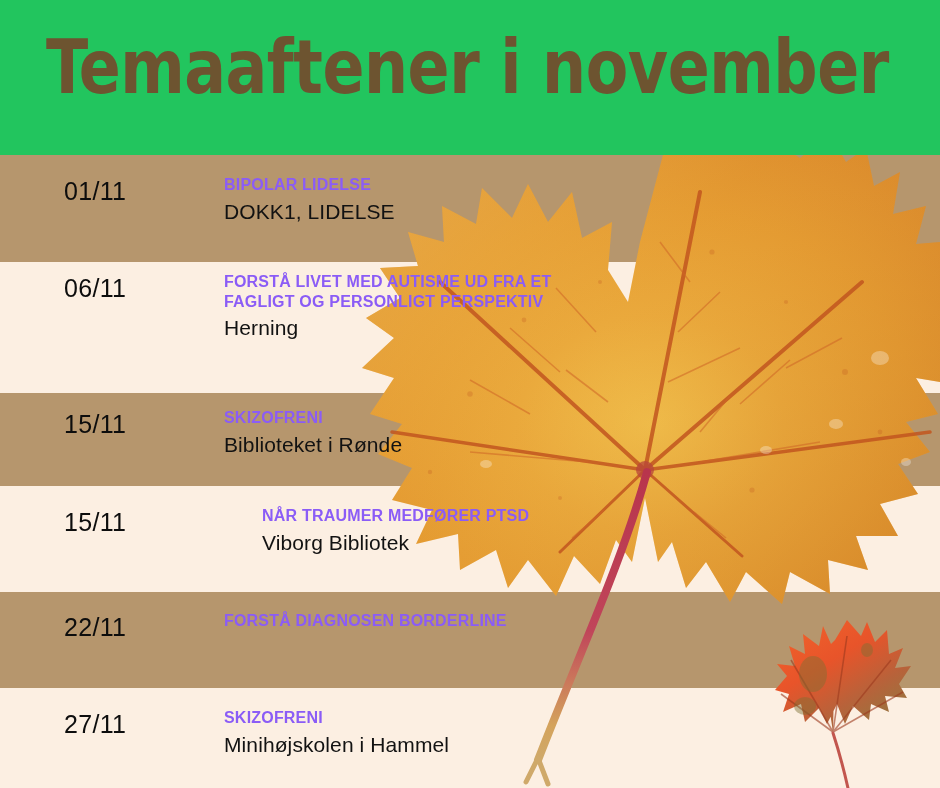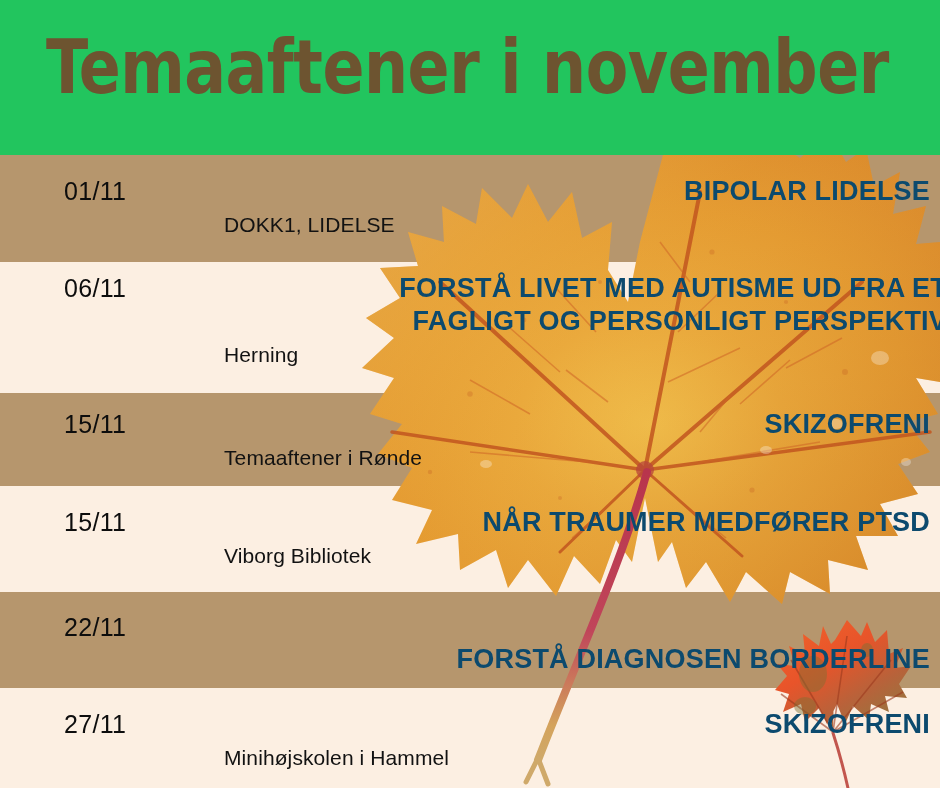--- a/index.html
+++ b/index.html
@@ -73,28 +73,27 @@
     color:#0d0d0d;
     letter-spacing:0.3px;
     white-space:nowrap;
   }
   .row-body{
     position:absolute;
     left:224px;
     right:10px;
   }
   .row-title{
-    font-size:27px;
+    font-size:16px;
     font-weight:700;
-    color:#0c4a6e;
+    color:#8b5cf6;
     letter-spacing:0.2px;
     line-height:1.22;
     white-space:pre-line;
     margin:0;
-    text-align:right;
   }
   .row-venue{
     font-size:21px;
     font-weight:400;
     color:#121212;
     letter-spacing:0.1px;
     line-height:1.2;
     margin:4px 0 0 0;
   }
 </style>
@@ -281,35 +280,35 @@
         <div class="row-title">FORSTÅ LIVET MED AUTISME UD FRA ET
 FAGLIGT OG PERSONLIGT PERSPEKTIV</div>
         <div class="row-venue">Herning</div>
       </div>
     </div>
 
     <div class="row" style="top:238px;height:93px;">
       <div class="row-date" style="top:17px;">15/11</div>
       <div class="row-body" style="top:15px;">
         <div class="row-title">SKIZOFRENI</div>
-        <div class="row-venue">Temaaftener i Rønde</div>
+        <div class="row-venue">Biblioteket i Rønde</div>
       </div>
     </div>
 
     <div class="row" style="top:331px;height:106px;">
       <div class="row-date" style="top:22px;">15/11</div>
-      <div class="row-body" style="top:20px;">
+      <div class="row-body" style="top:20px;margin-left:38px;">
         <div class="row-title">NÅR TRAUMER MEDFØRER PTSD</div>
         <div class="row-venue">Viborg Bibliotek</div>
       </div>
     </div>
 
     <div class="row" style="top:437px;height:96px;">
       <div class="row-date" style="top:21px;">22/11</div>
-      <div class="row-body" style="top:19px;margin-top:32px;">
+      <div class="row-body" style="top:19px;">
         <div class="row-title">FORSTÅ DIAGNOSEN BORDERLINE</div>
       </div>
     </div>
 
     <div class="row" style="top:533px;height:96px;">
       <div class="row-date" style="top:22px;">27/11</div>
       <div class="row-body" style="top:20px;">
         <div class="row-title">SKIZOFRENI</div>
         <div class="row-venue">Minihøjskolen i Hammel</div>
       </div>

